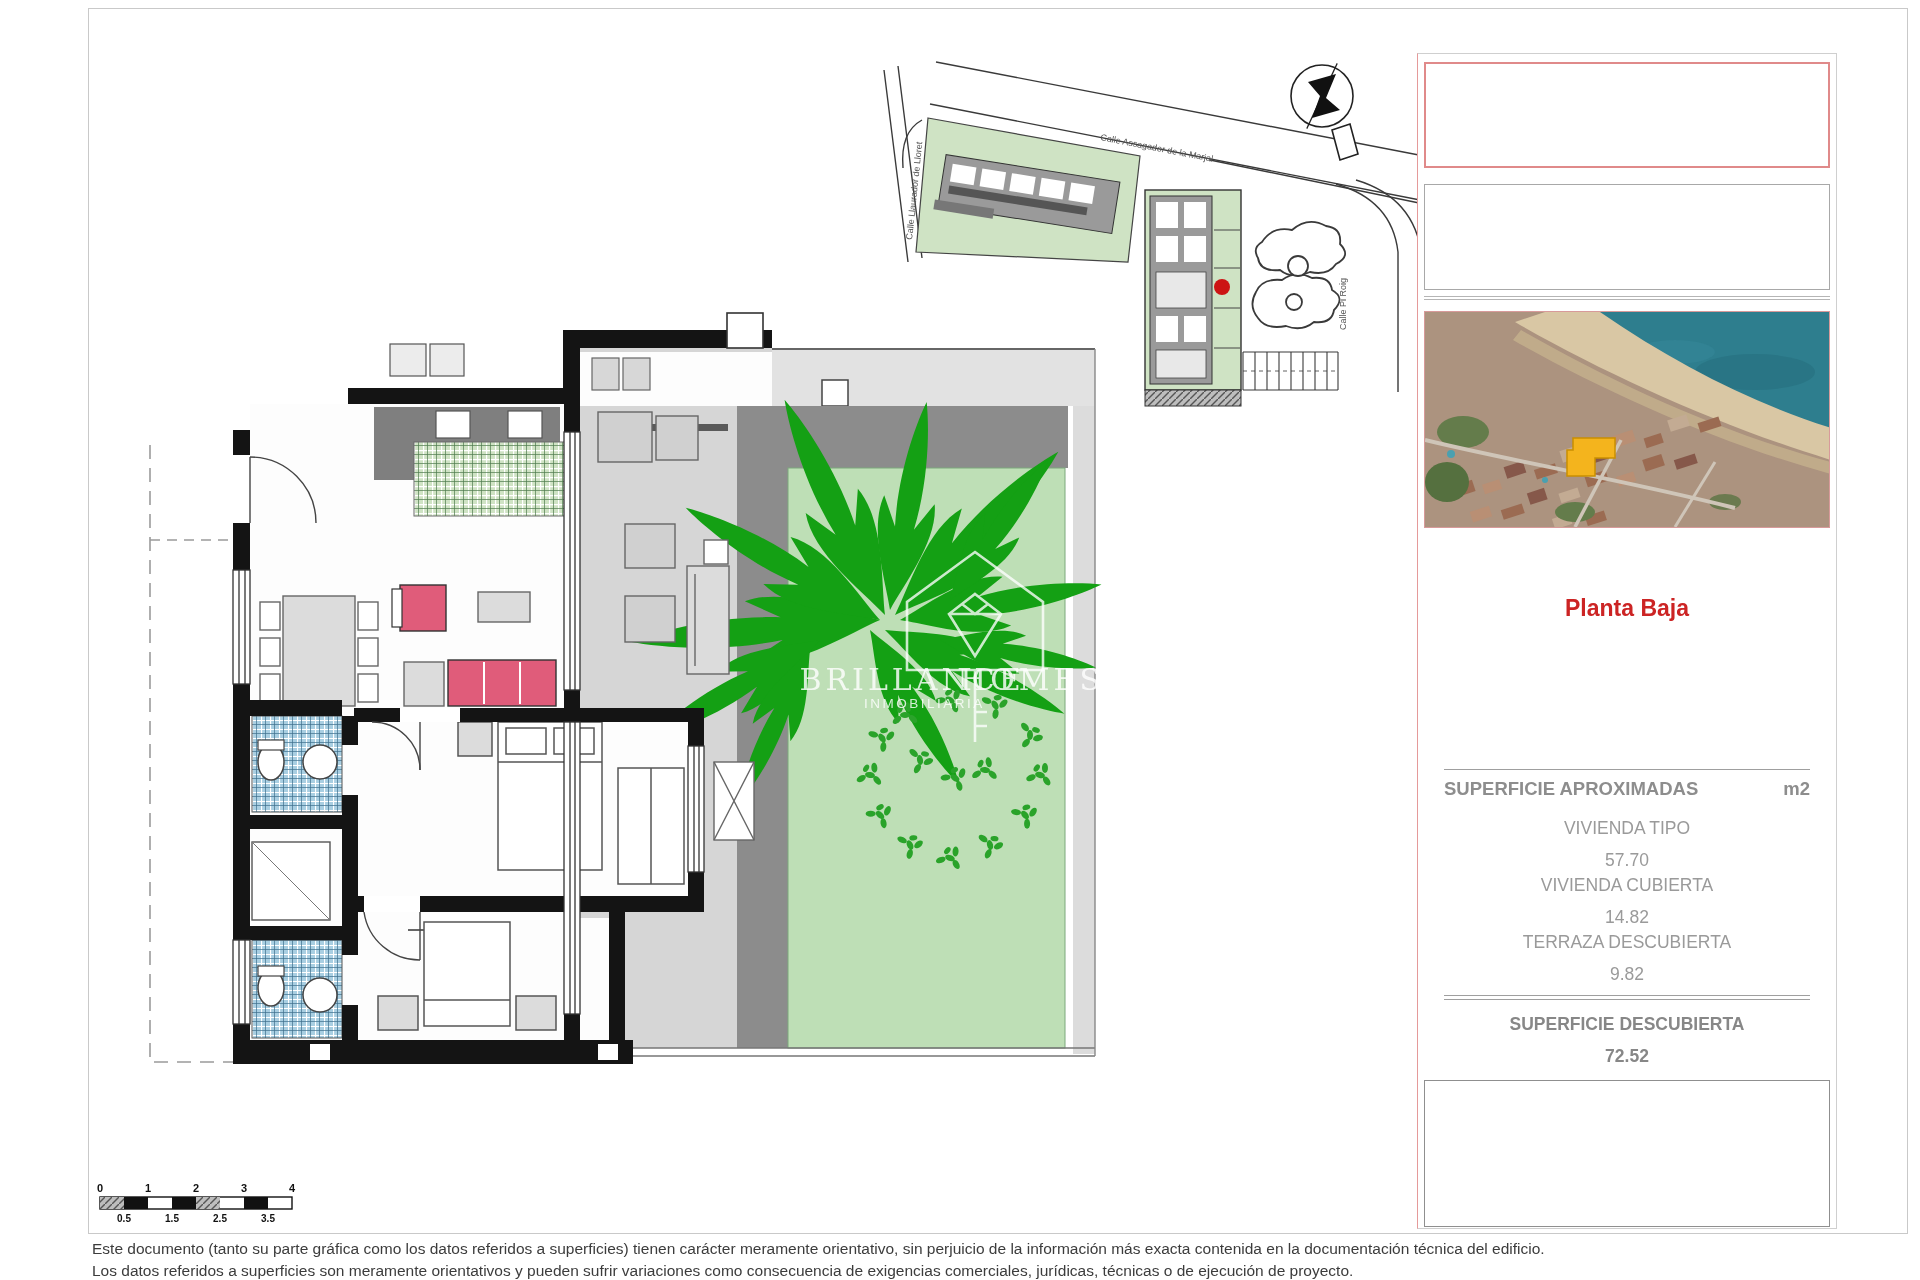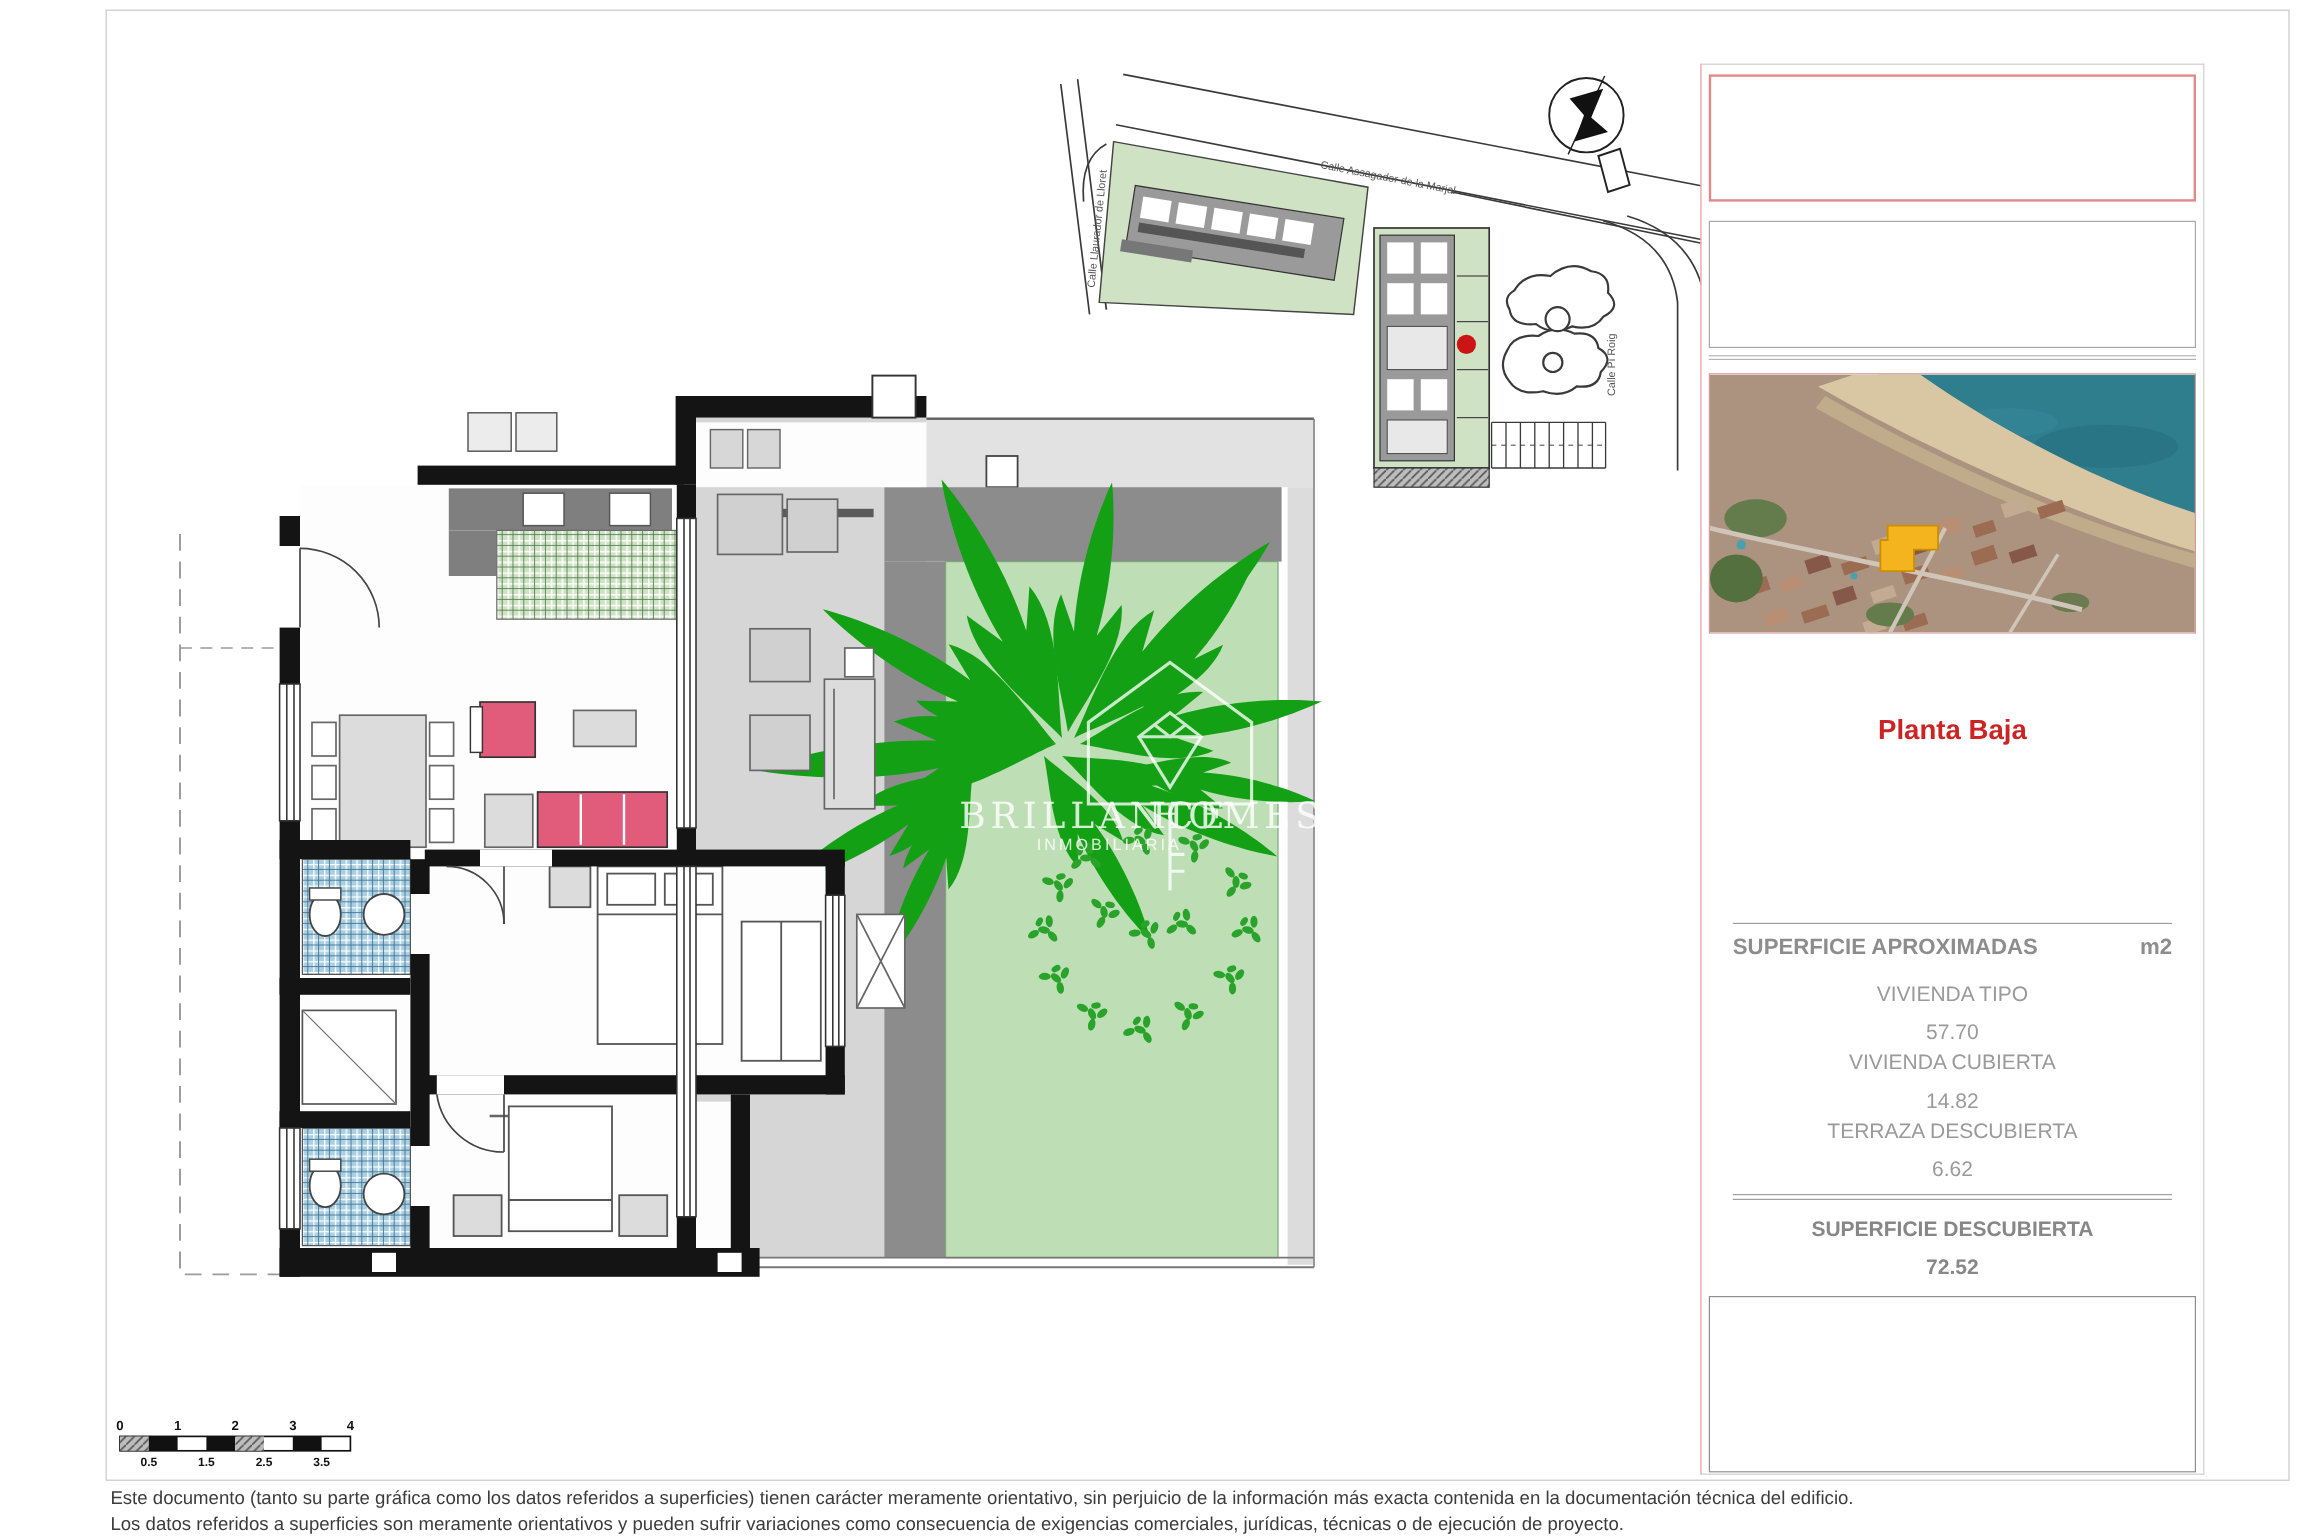--- a/index.html
+++ b/index.html
@@ -443,21 +443,21 @@
         <span>57.70</span>
       </div>
       <div class="trow">
         <span>VIVIENDA CUBIERTA</span>
         <span class="dots"></span>
         <span>14.82</span>
       </div>
       <div class="trow">
         <span>TERRAZA DESCUBIERTA</span>
         <span class="dots"></span>
-        <span>6.62</span>
+        <span>9.82</span>
       </div>
       <div class="gap8"></div>
       <div class="trule2"></div>
       <div class="gap12"></div>
       <div class="trow tbold">
         <span>SUPERFICIE DESCUBIERTA</span>
         <span class="dots"></span>
         <span>72.52</span>
       </div>
       <div class="gap12"></div>

